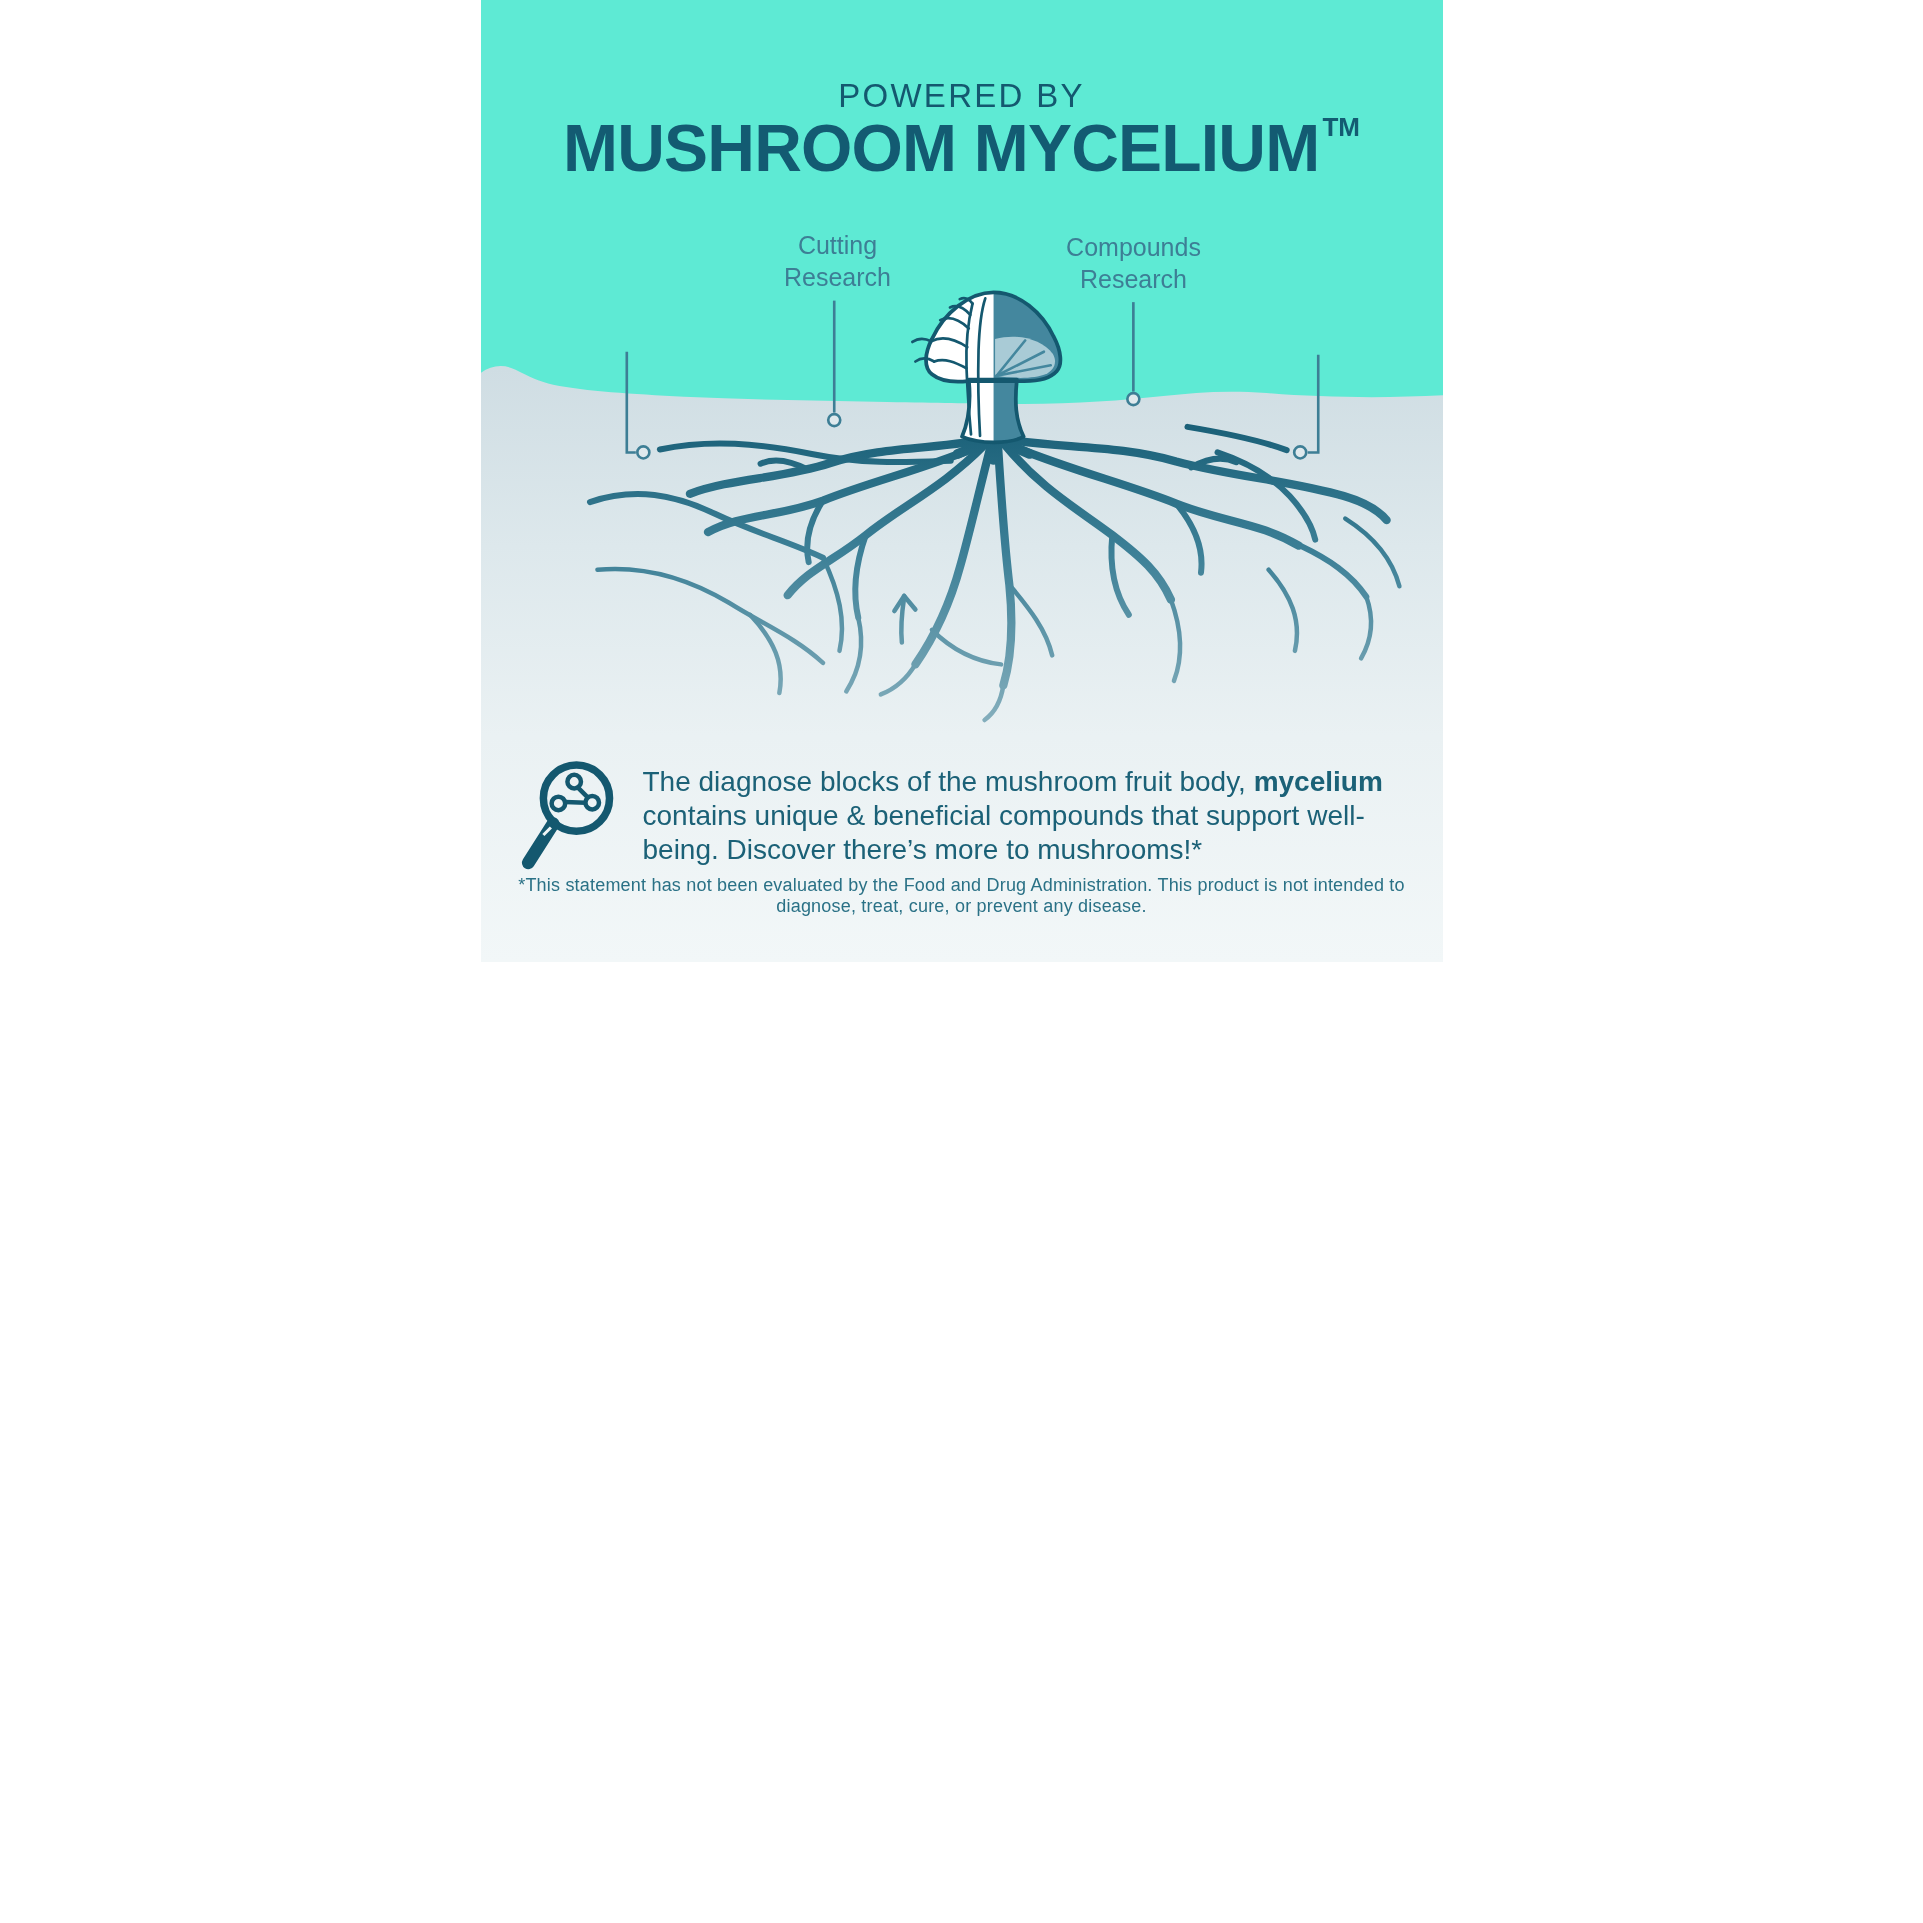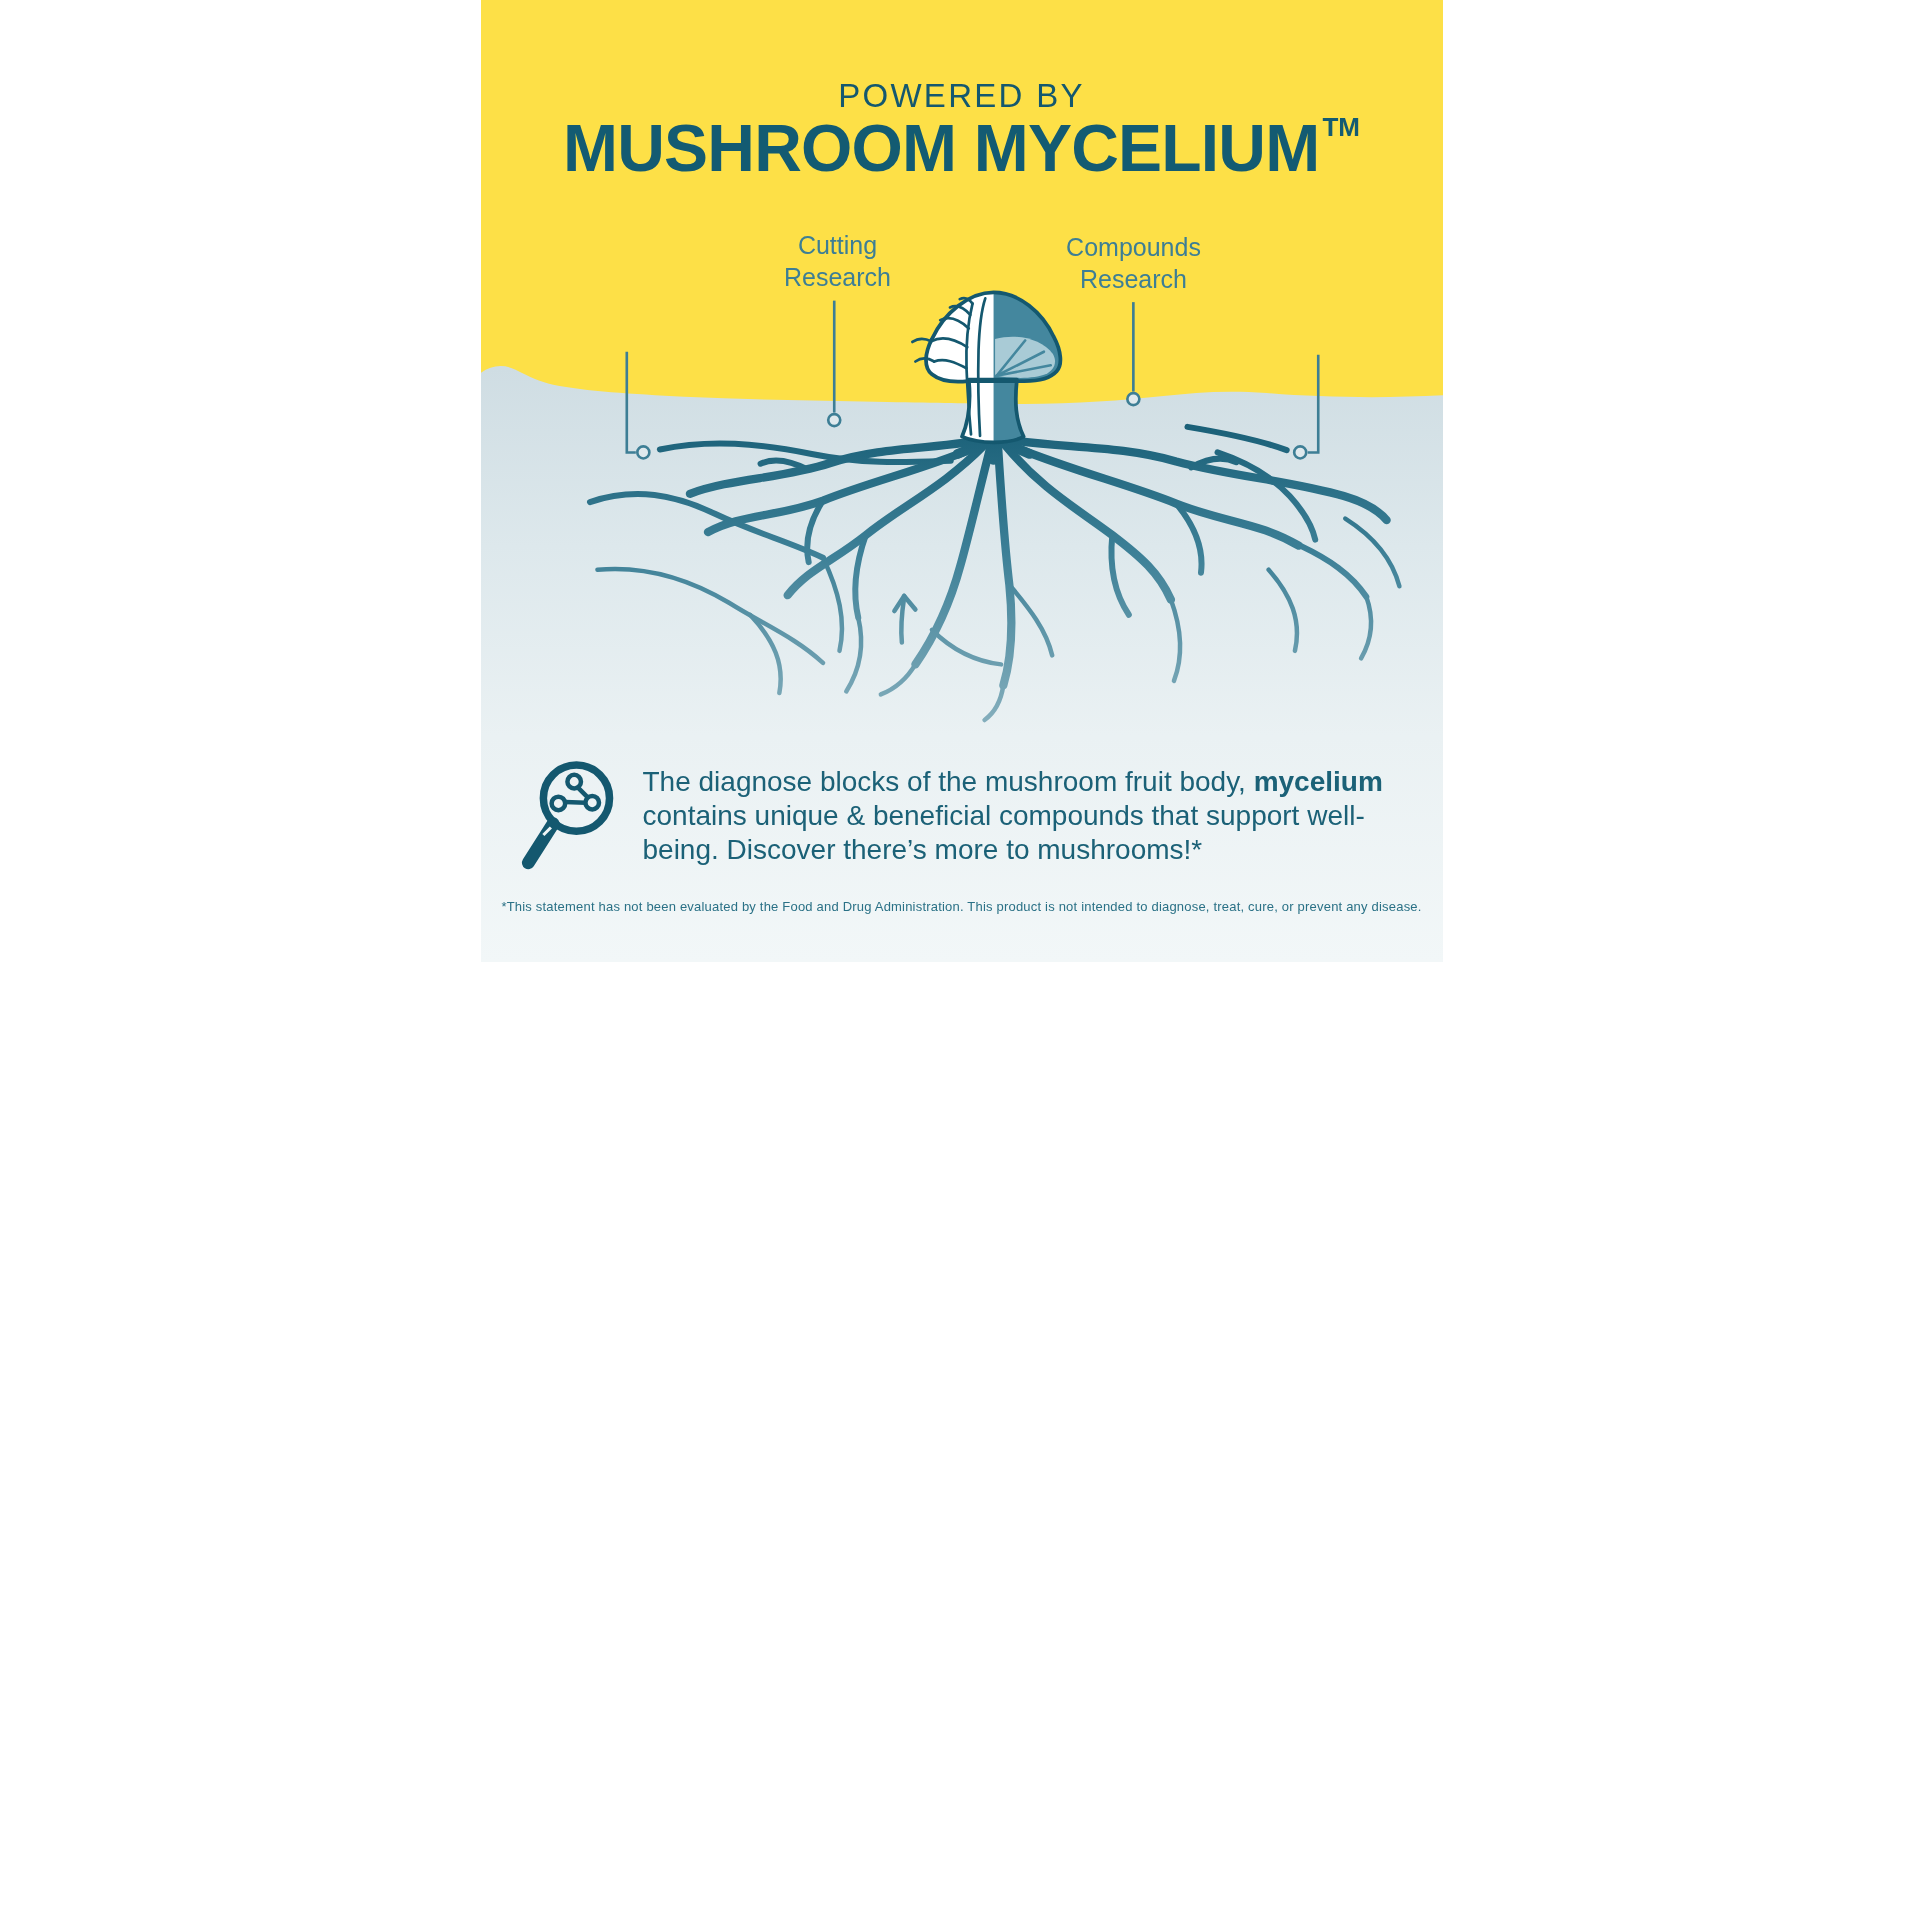--- a/index.html
+++ b/index.html
@@ -1,18 +1,18 @@
 <!DOCTYPE html>
 <html style="font-size:12px"><head>
 <meta charset="utf-8">
 <style>
   html,body{margin:0;padding:0;background:#ffffff;}
   .canvas{
     position:relative;width:962px;height:962px;margin:0 auto;
-    background:#fde047;overflow:hidden;
+    background:#5eead4;overflow:hidden;
     font-family:"Liberation Sans", sans-serif;
   }
   .scene{position:absolute;left:0;top:0;width:962px;height:962px;}
   .txt{position:absolute;z-index:2;}
   .eyebrow{
     left:0;top:77px;width:962px;text-align:center;
     font-size:33px;letter-spacing:2.3px;color:#14586f;font-weight:400;
   }
   .title{
     left:0;top:110px;width:962px;text-align:center;
@@ -30,22 +30,22 @@
   .callout-unique{left:229px;top:229px;}
   .callout-clinically{left:525px;top:231px;}
   .callout-cutting{left:708px;top:284px;}
   .bodycopy{
     left:162px;top:765px;width:760px;
     font-size:28px;line-height:34px;color:#1b6177;font-weight:400;
     text-align:left;
   }
   .bodycopy b{font-weight:bold;}
   .footnote{
-    left:0;top:899px;width:962px;text-align:center;
-    font-size:13px;color:#2a7186;letter-spacing:0.2px;font-weight:400;
+    left:0;top:875px;width:962px;text-align:center;
+    font-size:18px;color:#2a7186;letter-spacing:0.2px;font-weight:400;
   }
 </style>
 </head>
 <body>
 
 <div class="canvas">
 
   <svg class="scene" viewBox="0 0 1280 1280" aria-hidden="true">
     <defs>
       <linearGradient id="groundGrad" x1="0" y1="490" x2="0" y2="1280" gradientUnits="userSpaceOnUse">

